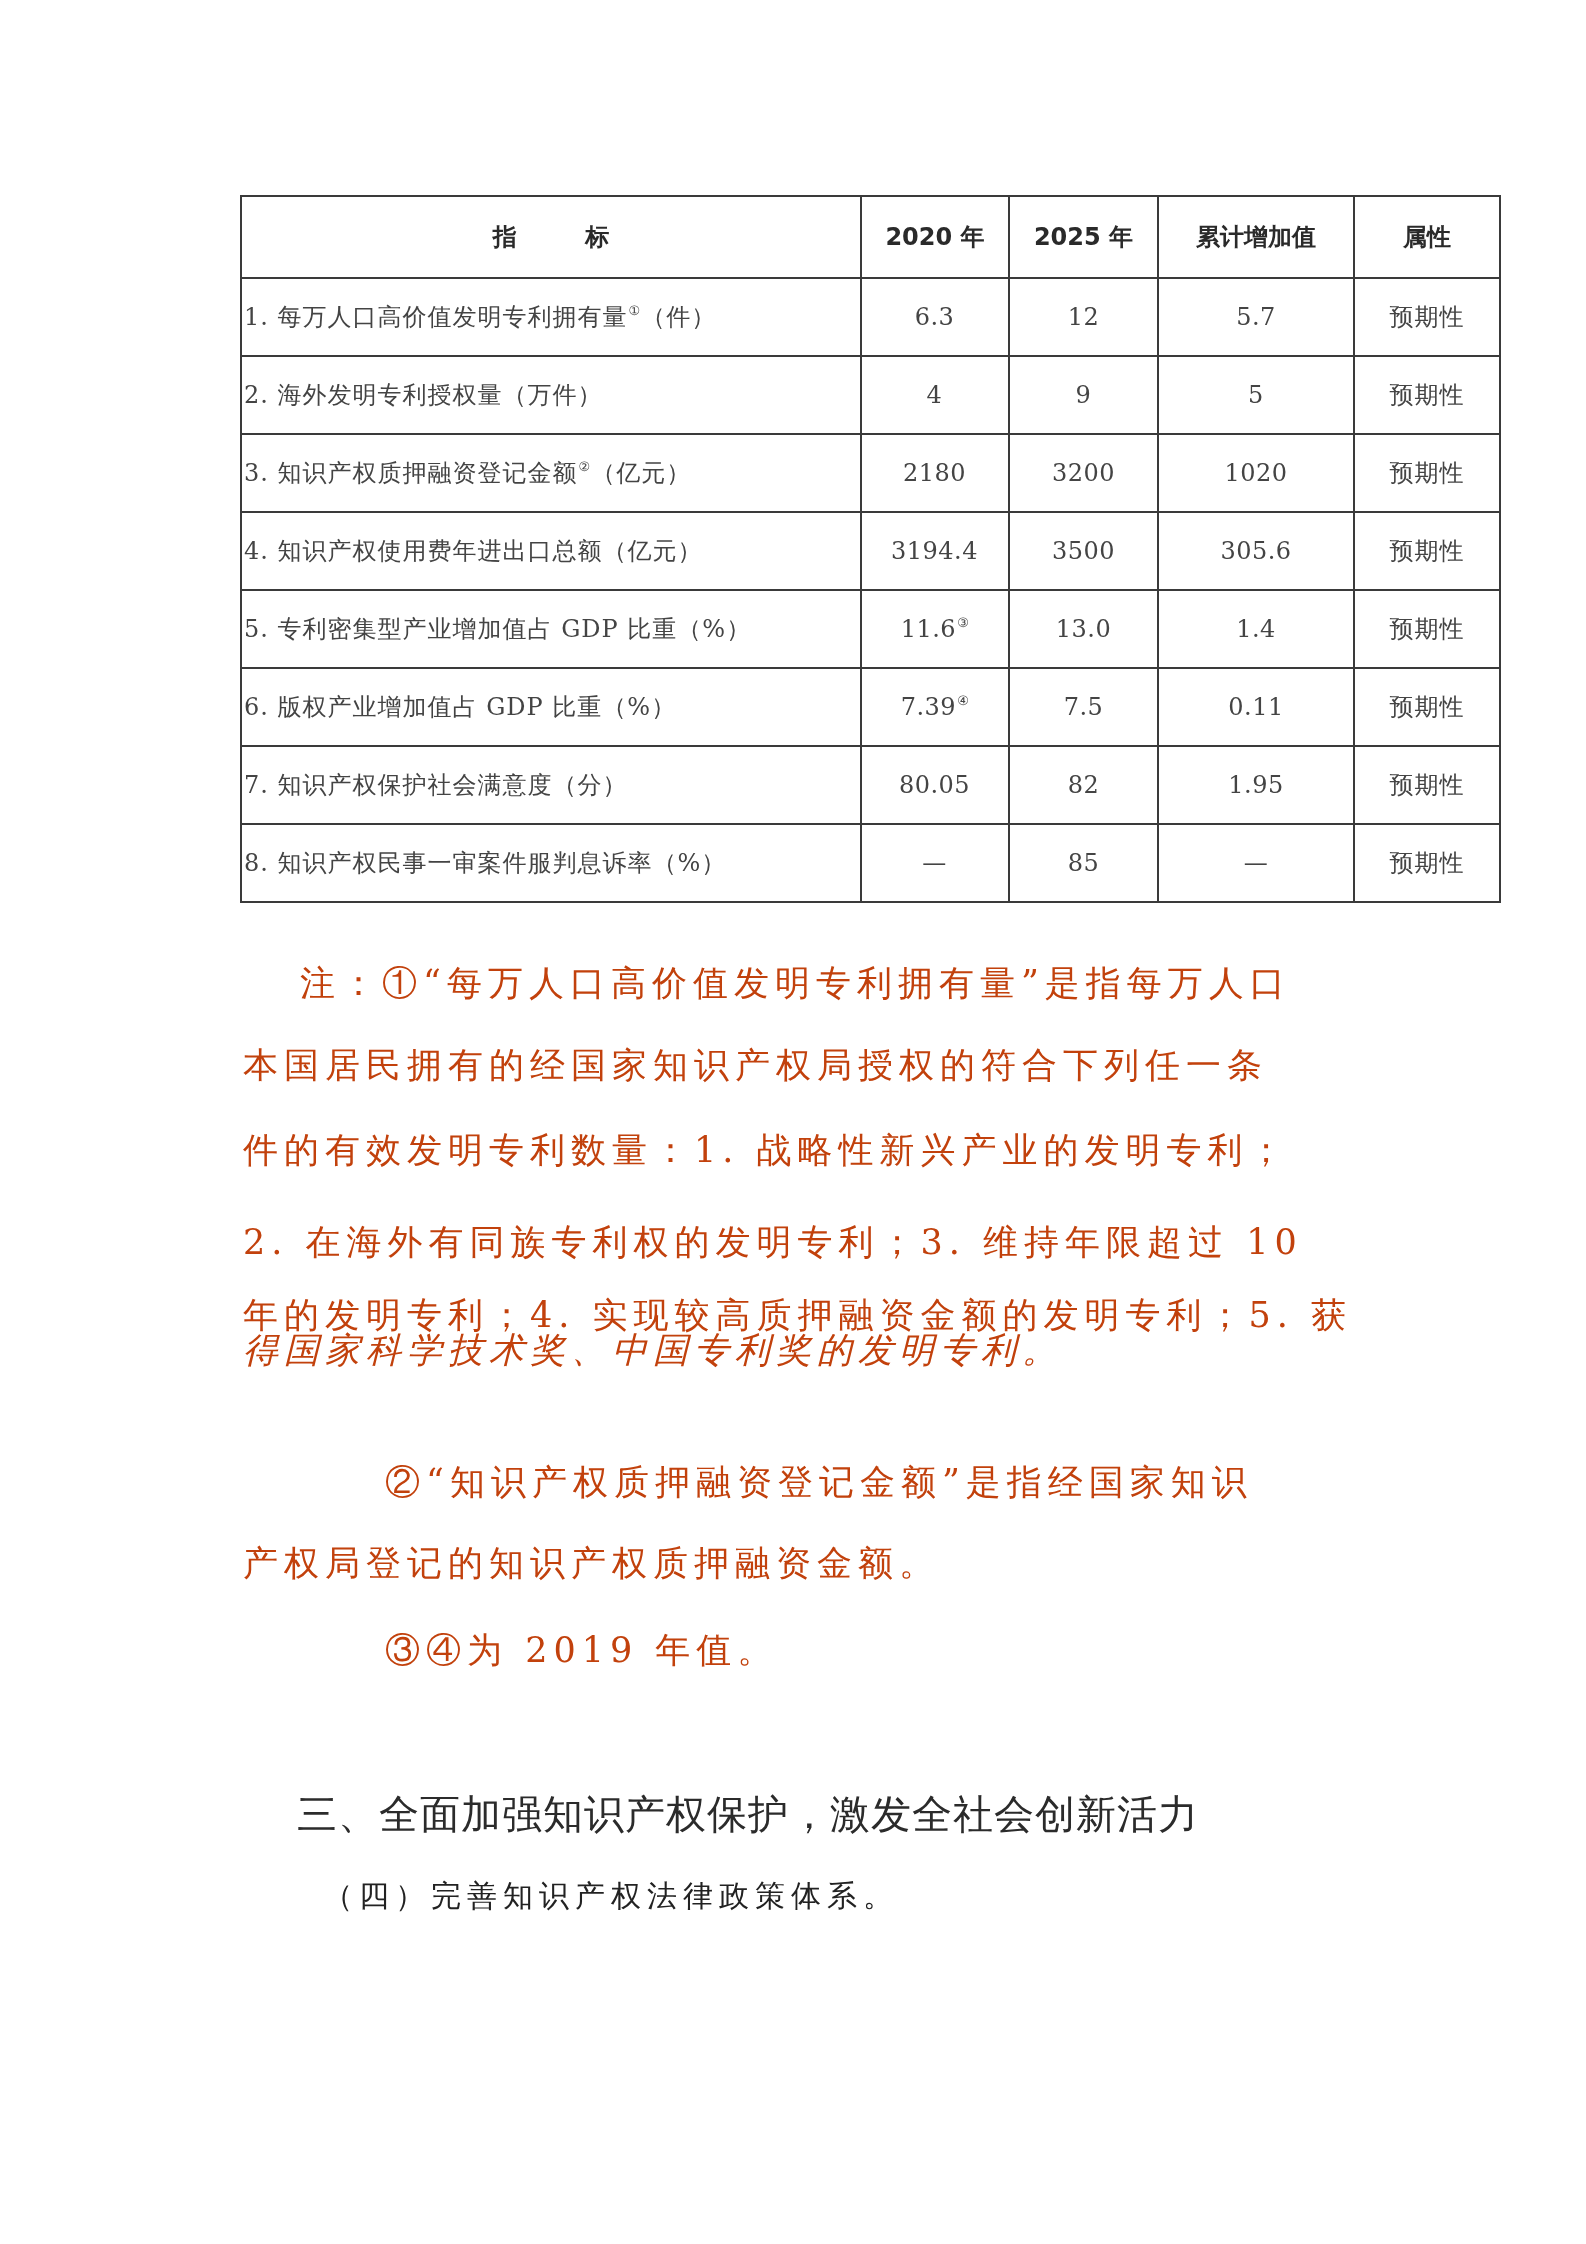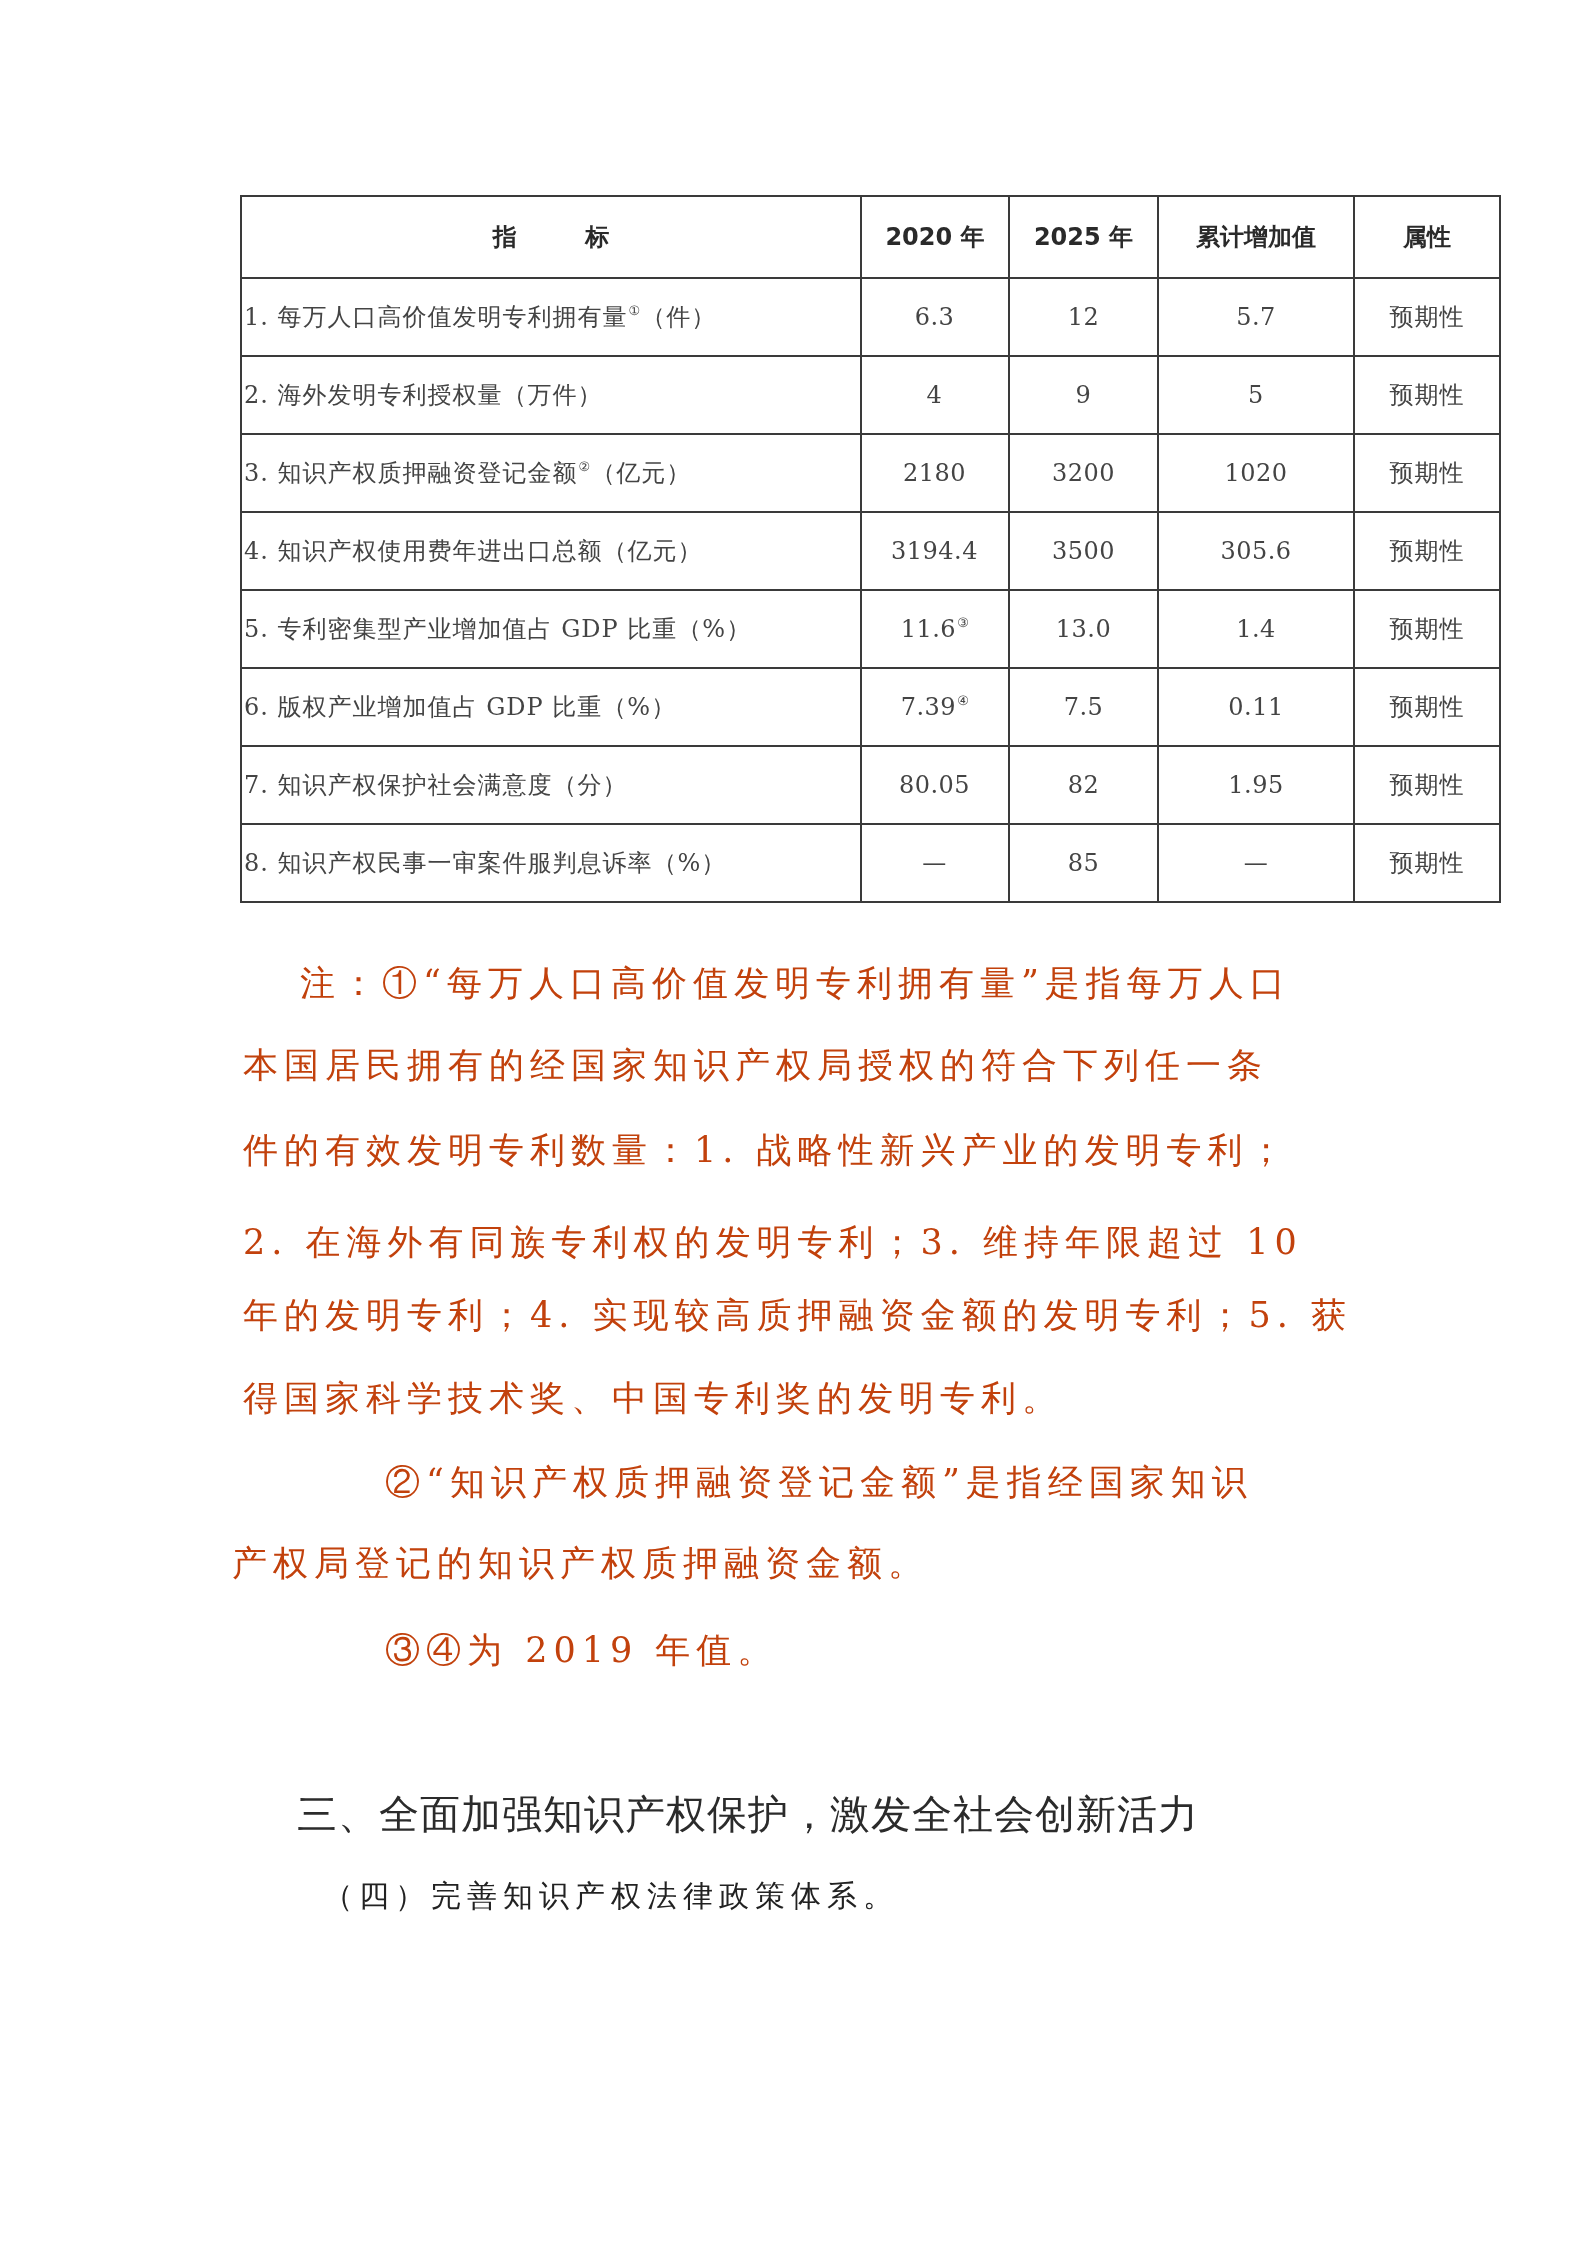--- a/index.html
+++ b/index.html
@@ -161,20 +161,20 @@
     </tr>
   </tbody>
 </table>
 
 <div>
   <div class="note-line" style="left:300px; top:961px;">注：①“每万人口高价值发明专利拥有量”是指每万人口</div>
   <div class="note-line" style="left:243px; top:1043px;">本国居民拥有的经国家知识产权局授权的符合下列任一条</div>
   <div class="note-line" style="left:243px; top:1128px;">件的有效发明专利数量：1. 战略性新兴产业的发明专利；</div>
   <div class="note-line" style="left:243px; top:1220px;">2. 在海外有同族专利权的发明专利；3. 维持年限超过 10</div>
   <div class="note-line" style="left:243px; top:1293px;">年的发明专利；4. 实现较高质押融资金额的发明专利；5. 获</div>
-  <div class="note-line" style="left:243px; top:1376px;">得国家科学技术奖、中国专利奖的发明专利。</div>
+  <div class="note-line" style="left:243px; top:1328px;font-style:italic;">得国家科学技术奖、中国专利奖的发明专利。</div>
   <div class="note-line" style="left:385px; top:1460px;">②“知识产权质押融资登记金额”是指经国家知识</div>
-  <div class="note-line" style="left:232px; top:1541px;">产权局登记的知识产权质押融资金额。</div>
+  <div class="note-line" style="left:243px; top:1541px;">产权局登记的知识产权质押融资金额。</div>
   <div class="note-line" style="left:385px; top:1628px;">③④为 2019 年值。</div>
 </div>
 
 <div class="section-heading">三、全面加强知识产权保护，激发全社会创新活力</div>
 <div class="sub-heading">（四）完善知识产权法律政策体系。</div>
 
 </body></html>

